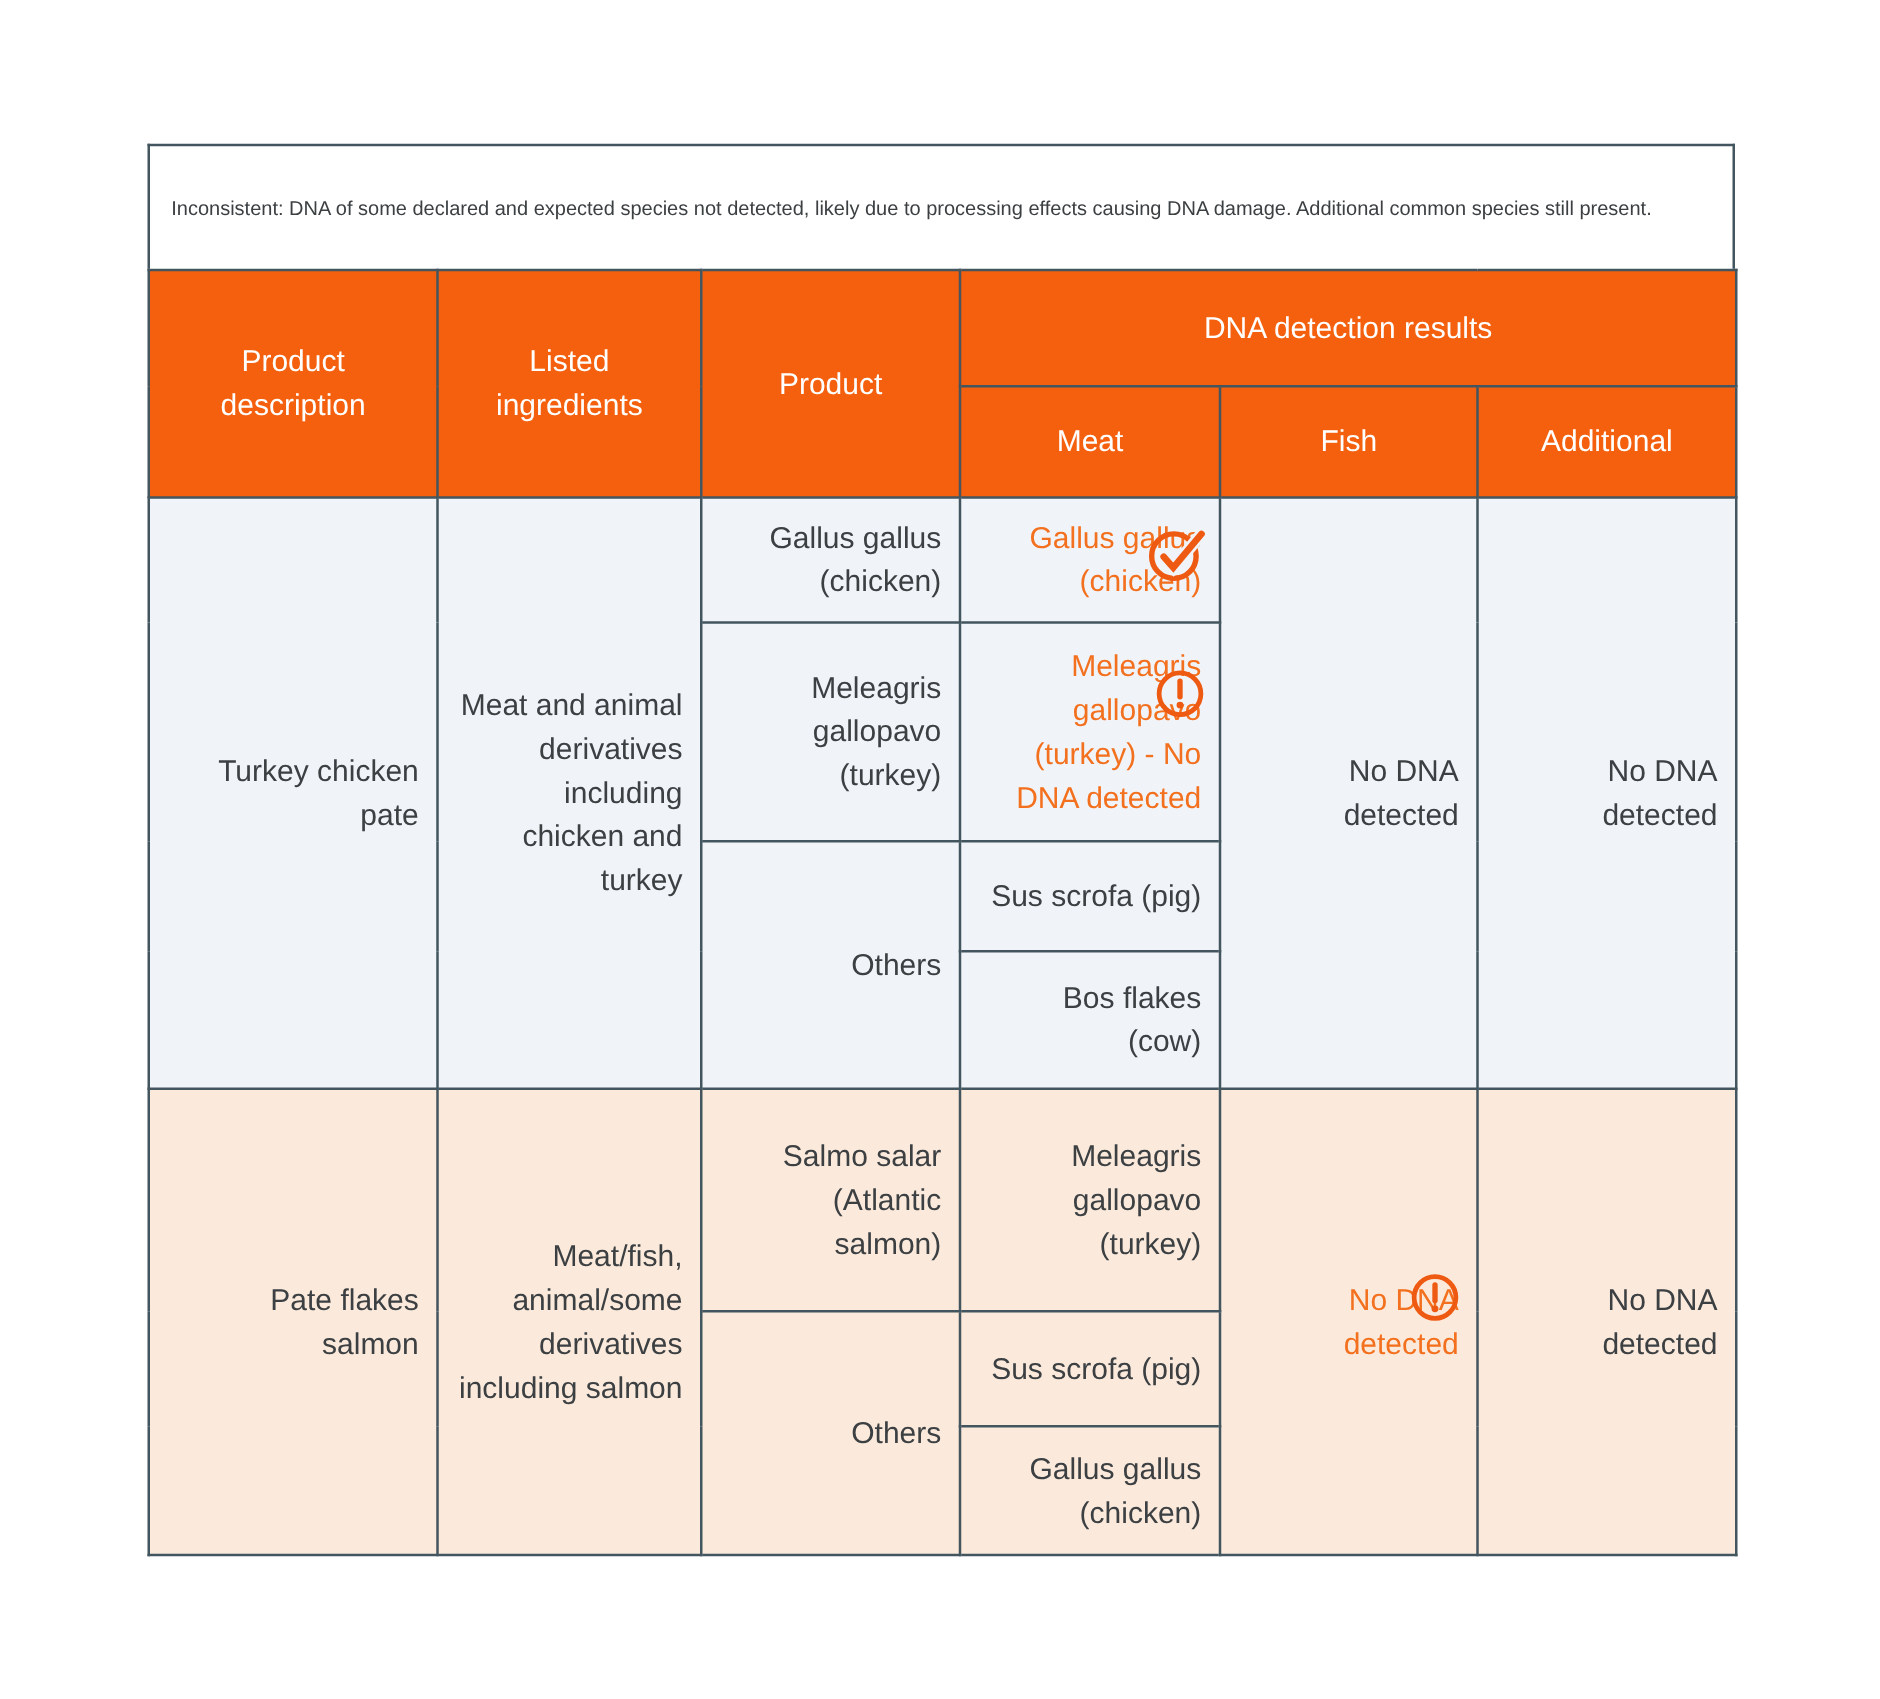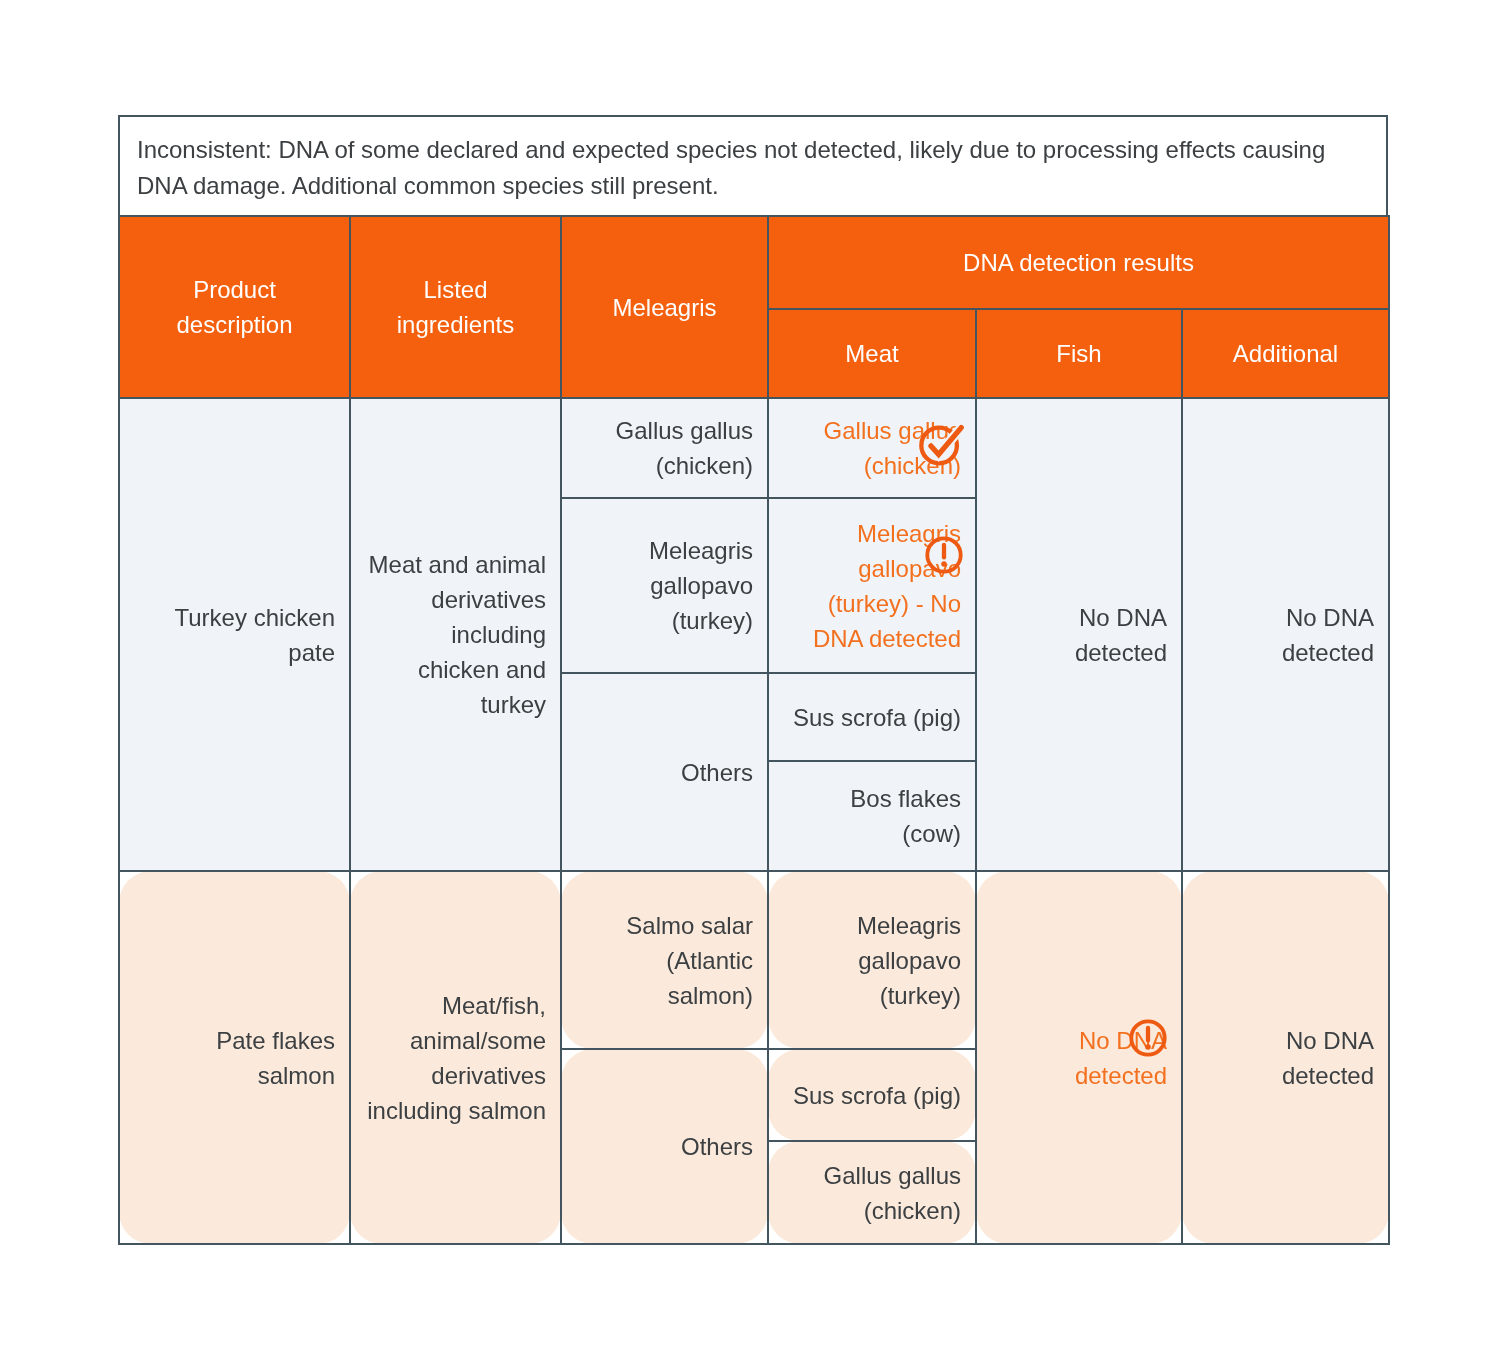--- a/index.html
+++ b/index.html
@@ -27,21 +27,21 @@
   .caption-box{
     box-sizing:border-box;
     width:1270px;min-height:100px;
     border:2px solid var(--border);
     border-bottom:none;
     background:#fff;
     display:flex;align-items:center;
   }
   .caption-box p{
     margin:0;padding:4px 32px 0 17px;
-    font-size:24px;line-height:36px;color:var(--text);
+    font-size:16px;line-height:36px;color:var(--text);
   }
 
   
   table{
     width:1270px;table-layout:fixed;
     border-collapse:collapse;
   }
   th,td{border:2px solid var(--border);box-sizing:border-box;}
   thead th{
     background:var(--header_bg);
@@ -52,21 +52,21 @@
   }
   tr.h-group{height:93px;}
   tr.h-sub{height:89px;}
   td{
     font-size:24px;line-height:35px;
     vertical-align:middle;text-align:right;
     padding:12px 14px 12px 16px;
     color:var(--text);
   }
   .p1{background:var(--row1_bg);}
-  .p2{background:var(--row2_bg);border-radius:32px;}
+  .p2{background:var(--row2_bg);}
   .orange{color:var(--orange_text);}
 
   tr.b1{height:100px;}
   tr.b2{height:175px;}
   tr.b3{height:88px;}
   tr.b4{height:110px;}
   tr.b5{height:178px;}
   tr.b6{height:92px;}
   tr.b7{height:103px;}
 
@@ -95,21 +95,21 @@
         <col style="width:211px">
         <col style="width:207px">
       <col style="width:208px">
         <col style="width:206px">
         <col style="width:207px">
     </colgroup>
     <thead>
       <tr class="h-group">
         <th rowspan="2">Product description</th>
         <th rowspan="2">Listed ingredients</th>
-        <th rowspan="2">Meleagris</th>
+        <th rowspan="2">Product</th>
         <th colspan="3">DNA detection results</th>
       </tr>
       <tr class="h-sub">
         <th>Meat</th>
         <th>Fish</th>
         <th>Additional</th>
       </tr>
     </thead>
     <tbody>
 

